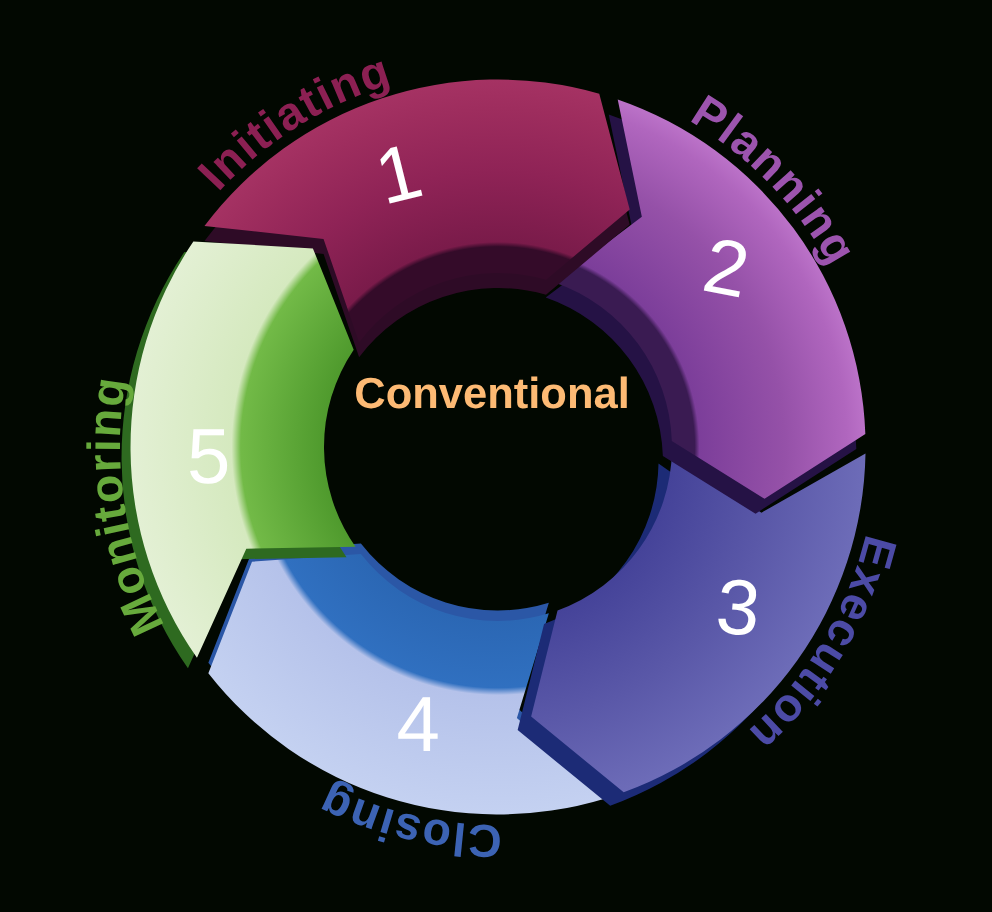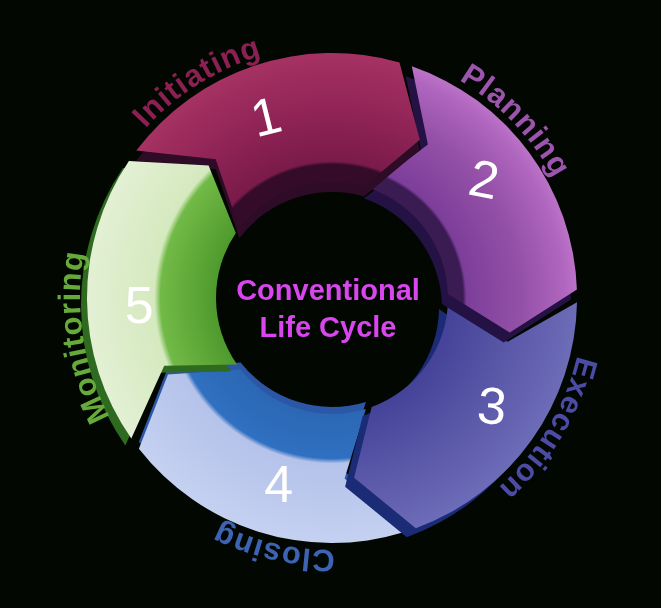--- a/index.html
+++ b/index.html
@@ -105,17 +105,16 @@
       <text x="484.1" y="179.2" class="seg-number" fill="#ffffff" text-anchor="middle" dominant-baseline="central" transform="rotate(11 484.1 179.2)">2</text>
       <text x="492.0" y="405.9" class="seg-number" fill="#ffffff" text-anchor="middle" dominant-baseline="central" transform="rotate(5 492.0 405.9)">3</text>
       <text x="278.8" y="483.5" class="seg-number" fill="#ffffff" text-anchor="middle" dominant-baseline="central" transform="rotate(0 278.8 483.5)">4</text>
       <text x="139.1" y="304.7" class="seg-number" fill="#ffffff" text-anchor="middle" dominant-baseline="central" transform="rotate(0 139.1 304.7)">5</text>
       <text class="ring-label" fill="#8c2053" text-anchor="middle"><textPath startOffset="1442.6" text-anchor="middle" href="#ringPath" xlink:href="#ringPath">Initiating</textPath></text>
       <text class="ring-label" fill="#9c54ae" text-anchor="middle"><textPath startOffset="202.3" text-anchor="middle" href="#ringPath" xlink:href="#ringPath">Planning</textPath></text>
       <text class="ring-label" fill="#4c4ba6" text-anchor="middle"><textPath startOffset="532.2" text-anchor="middle" href="#ringPath" xlink:href="#ringPath">Execution</textPath></text>
       <text class="ring-label" fill="#3c63b4" text-anchor="middle"><textPath startOffset="848.9" text-anchor="middle" href="#ringPath" xlink:href="#ringPath">Closing</textPath></text>
       <text class="ring-label" fill="#67aa3c" text-anchor="middle"><textPath startOffset="1147.9" text-anchor="middle" href="#ringPath" xlink:href="#ringPath">Monitoring</textPath></text>
     </svg>
-  <div class="center-text" style="color: #d946ef; margin-top: 27px;">
+  <div class="center-text" style="color: #fdba74;">
     <div>Conventional</div>
-    <div>Life Cycle</div>
   </div>
 </div>
 
 </body></html>

